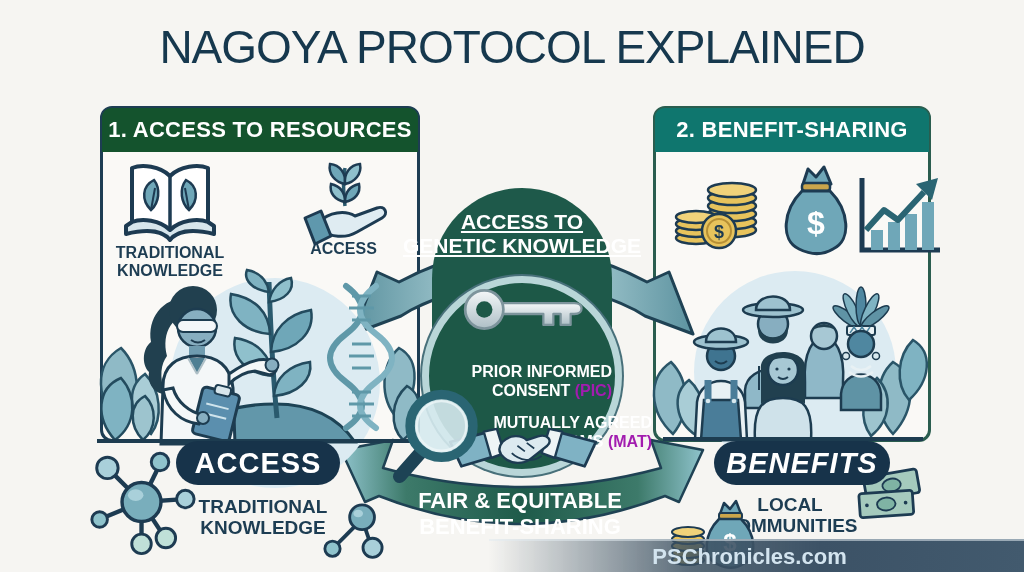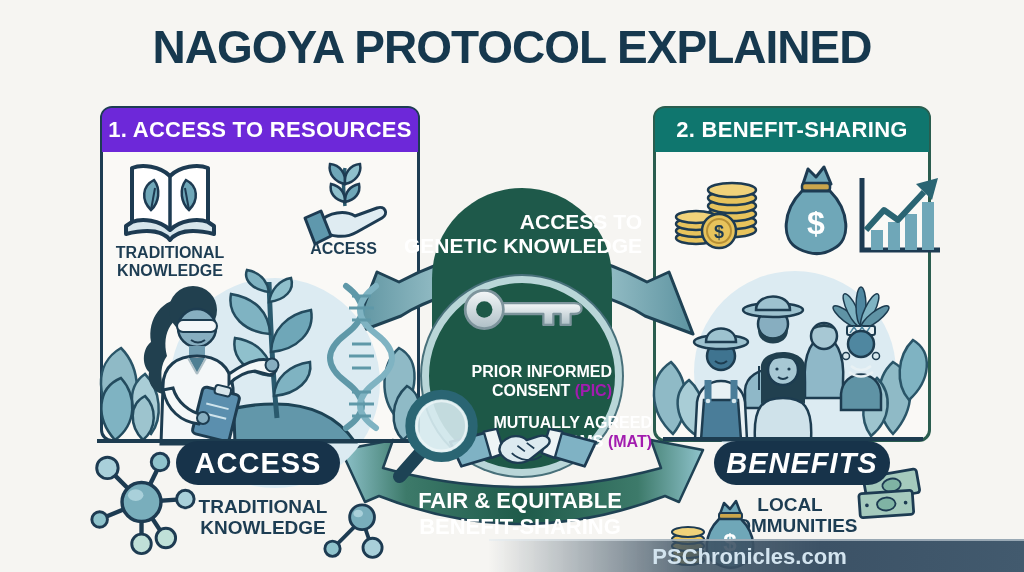--- a/index.html
+++ b/index.html
@@ -1,40 +1,40 @@
 <!DOCTYPE html>
 <html><head>
 <meta charset="utf-8">
 <style>
   * { margin:0; padding:0; box-sizing:border-box; }
   html,body { width:1024px; height:572px; }
   body { font-family:"Liberation Sans", sans-serif; background:#e8e6e2; }
   .canvas { position:relative; width:1024px; height:572px; background:#f6f5f2; overflow:hidden; }
 
   .title { position:absolute; top:20px; left:0; width:100%; text-align:center;
-           font-size:46px; font-weight:bold; color:#16384e; letter-spacing:-1px; }
+           font-size:46px; font-weight:normal; color:#16384e; letter-spacing:-1px; }
 
   
   .panel { position:absolute; top:106px; height:336px; border-radius:12px; background:#faf9f6; }
   .panel.left  { left:100px; width:320px; border:3px solid #1d3d53; }
   .panel.right { left:653px; width:278px; border:3px solid #2a5d4f; }
   .panel-header { height:44px; margin:-1px; display:flex; align-items:center; justify-content:center;
                   color:#ffffff; font-weight:bold; font-size:22px; letter-spacing:.3px;
                   border-radius:9px 9px 0 0; }
-  .panel.left  .panel-header { background:#6d28d9; }
+  .panel.left  .panel-header { background:#14532d; }
   .panel.right .panel-header { background:#0f766e; }
 
   .icon-label { position:absolute; font-weight:bold; color:#1d3d53; text-align:center;
                 font-size:16px; line-height:1.12; }
 
   
   .dome { position:absolute; left:432px; top:188px; width:180px; height:150px;
           background:#1e594a; border-radius:92px 92px 0 0; z-index:2; }
-  .dome-text { position:absolute; left:402px; top:210px; width:240px; text-align:right;
-               color:#ffffff; font-weight:bold; font-size:21px; line-height:1.14; z-index:3; white-space:nowrap; }
+  .dome-text { position:absolute; left:402px; top:210px; width:240px; text-align:center;
+               color:#ffffff; font-weight:bold; font-size:21px; line-height:1.14; z-index:3; white-space:nowrap;text-decoration:underline; }
   .big-circle { position:absolute; left:422px; top:276px; width:200px; height:200px; border-radius:50%;
                 background:#1d5847; border:7px solid #b9d6d8; box-shadow:0 0 0 2px #48707a; z-index:3; }
   .pic-text, .mat-text { position:absolute; text-align:right; color:#ffffff; font-weight:bold;
                          font-size:16px; line-height:1.16; z-index:4; white-space:nowrap;margin-top:30px; }
   .pic-text { left:432px; top:333px; width:180px; }
   .mat-text { left:472px; top:384px; width:180px; }
   .gold { color:#a21caf; }
 
   .pill { position:absolute; top:441px; height:44px; background:#17334a; border-radius:23px;
           display:flex; align-items:center; justify-content:center; color:#ffffff;

